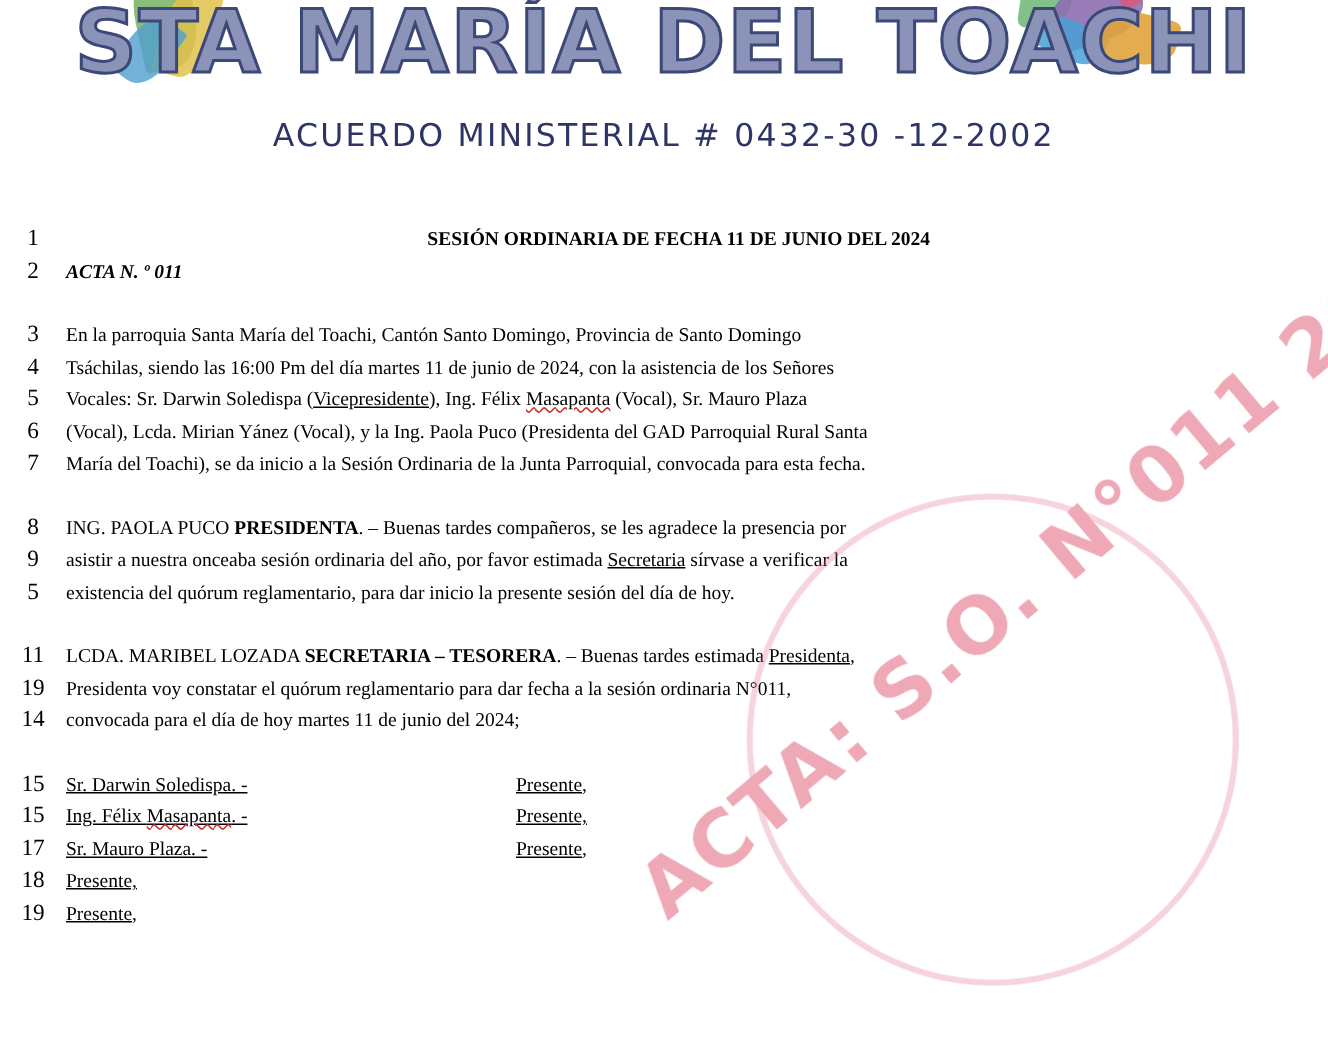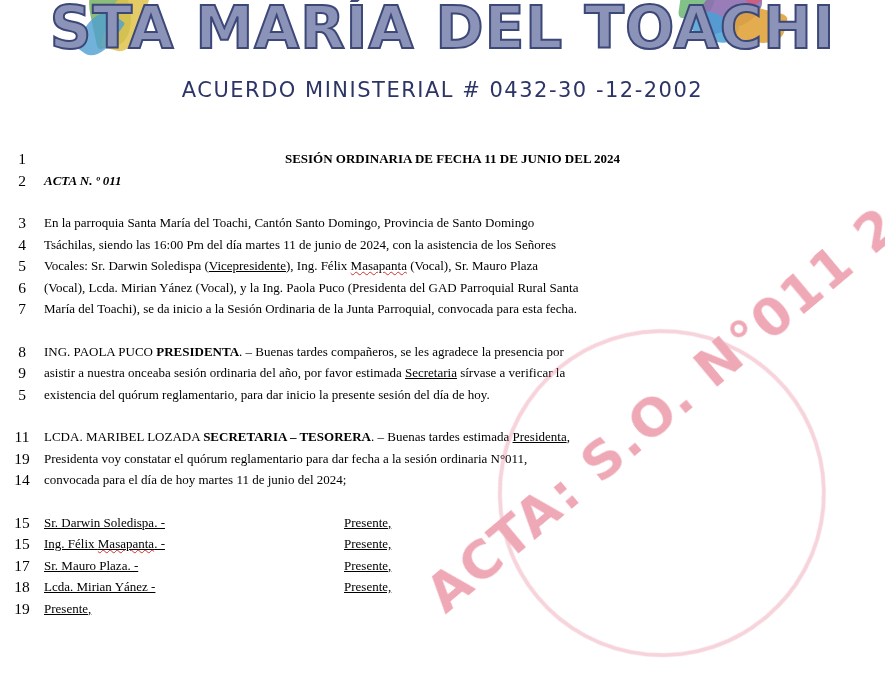--- a/index.html
+++ b/index.html
@@ -258,20 +258,20 @@
       <div class="line">
         <div class="num">15</div>
         <div class="txt"><span class="presence"><span class="name">Ing. Félix <span class="sq">Masapanta</span>. -</span><span>Presente,</span></span></div>
       </div>
       <div class="line">
         <div class="num">17</div>
         <div class="txt"><span class="presence"><span class="name">Sr. Mauro Plaza. -</span><span>Presente,</span></span></div>
       </div>
       <div class="line">
         <div class="num">18</div>
-        <div class="txt"><span class="presence"><span class="name">Lcda. Mirian Yánez -</span><span>Presente,</span></span></div>
+        <div class="txt"><span class="presence"><span>Presente,</span></span></div>
       </div>
       <div class="line">
         <div class="num">19</div>
         <div class="txt"><span class="presence"><span>Presente,</span></span></div>
       </div>
     </div>
 </div>
 
 </body></html>

